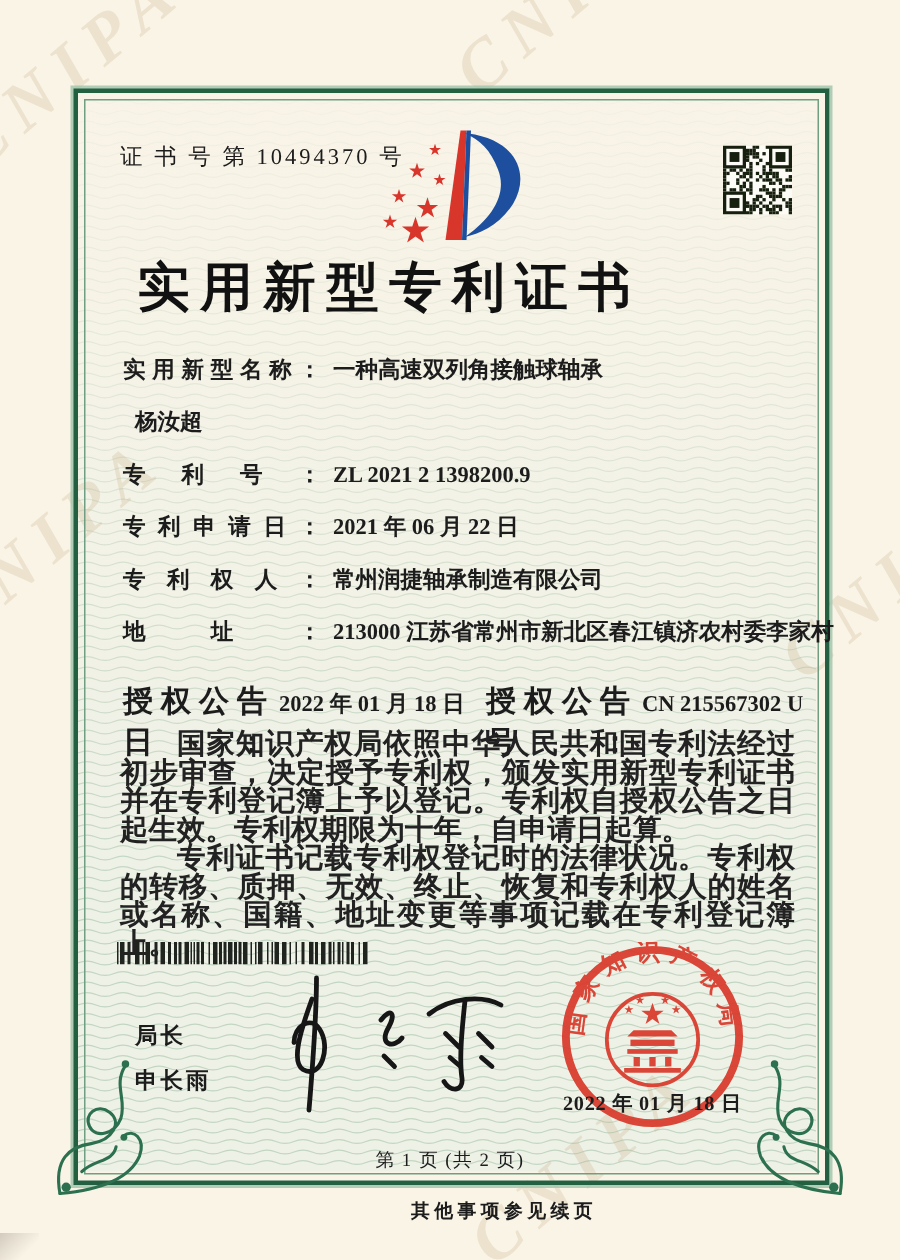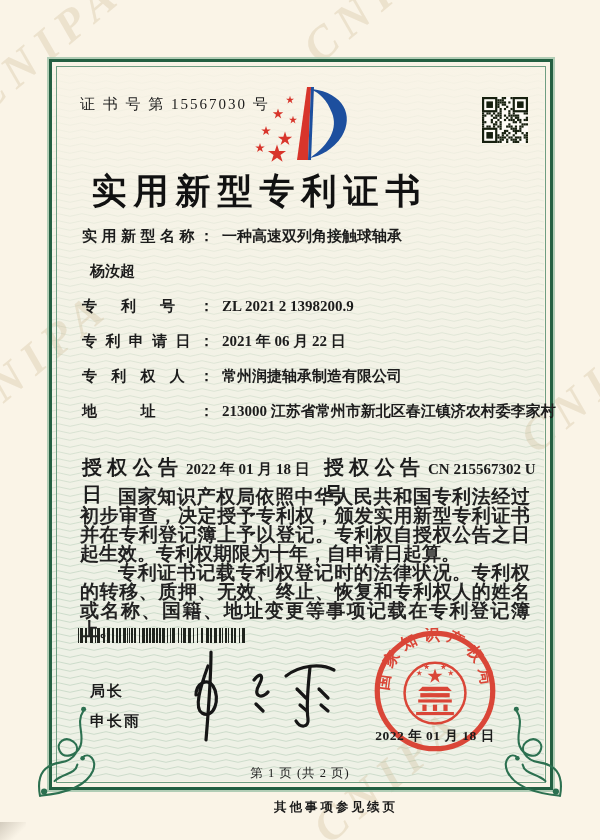--- a/index.html
+++ b/index.html
@@ -40,21 +40,21 @@
     position:absolute; left:80px; top:95px; z-index:4;
     font-size:15px; letter-spacing:2px; font-weight:500;
   }
   .logo{ position:absolute; left:250px; top:84px; z-index:4; }
   .qr{ position:absolute; left:482px; top:97px; z-index:4; }
   .title{
     position:absolute; left:50px; top:168px; width:419px; z-index:4;
     text-align:center; font-size:35px; font-weight:700; letter-spacing:7px;
     color:#111;
   }
-  .fields{ position:absolute; left:82px; top:227px; width:450px; z-index:4; }
+  .fields{ position:absolute; left:82px; top:237px; width:450px; z-index:4; }
   .frow{ display:flex; align-items:baseline; height:22px; margin-bottom:13px; }
   .flabel{
     display:inline-block; width:132px; font-size:15px; font-weight:600;
     text-align:justify; text-align-last:justify; flex:0 0 132px;
   }
   .fvalue{ font-size:15px; font-weight:600; margin-left:8px; white-space:nowrap; }
   .grant-row{ position:absolute; left:82px; top:454px; width:460px; z-index:4; display:flex; align-items:baseline;}
   .grant-row .flabel2{ display:inline-block; width:96px; font-size:20px; font-weight:600; text-align:justify; text-align-last:justify;}
   .grant-row .gv1{ font-size:15px; font-weight:600; margin-left:8px; width:128px;}
   .grant-row .gl2{ margin-left:10px; }
@@ -118,21 +118,21 @@
   <div class="frame">
     <div class="frame-inner"></div>
   </div>
   <svg class="corner-orn" style="left:32px; top:700px" width="70" height="104" viewBox="0 0 64 100">
       <use href="#flourish"></use>
     </svg>
   <svg class="corner-orn" style="left:498px; top:700px; transform:scaleX(-1)" width="70" height="104" viewBox="0 0 64 100">
       <use href="#flourish"></use>
     </svg>
 
-  <div class="cert-no">证 书 号 第 15567030 号</div>
+  <div class="cert-no">证 书 号 第 10494370 号</div>
 
   <svg class="logo" width="118" height="82" viewBox="0 0 118 82">
     <use href="#star" transform="translate(40,16) scale(0.42)" fill="#d8352b"></use>
     <use href="#star" transform="translate(28,30) scale(0.55)" fill="#d8352b"></use>
     <use href="#star" transform="translate(43,36) scale(0.42)" fill="#d8352b"></use>
     <use href="#star" transform="translate(16,47) scale(0.5)" fill="#d8352b"></use>
     <use href="#star" transform="translate(35,55) scale(0.75)" fill="#d8352b"></use>
     <use href="#star" transform="translate(10,64) scale(0.5)" fill="#d8352b"></use>
     <use href="#star" transform="translate(27,70) scale(0.95)" fill="#d8352b"></use>
     <polygon points="57,3 61,3 58,76 47,76" fill="#d8352b"></polygon>

